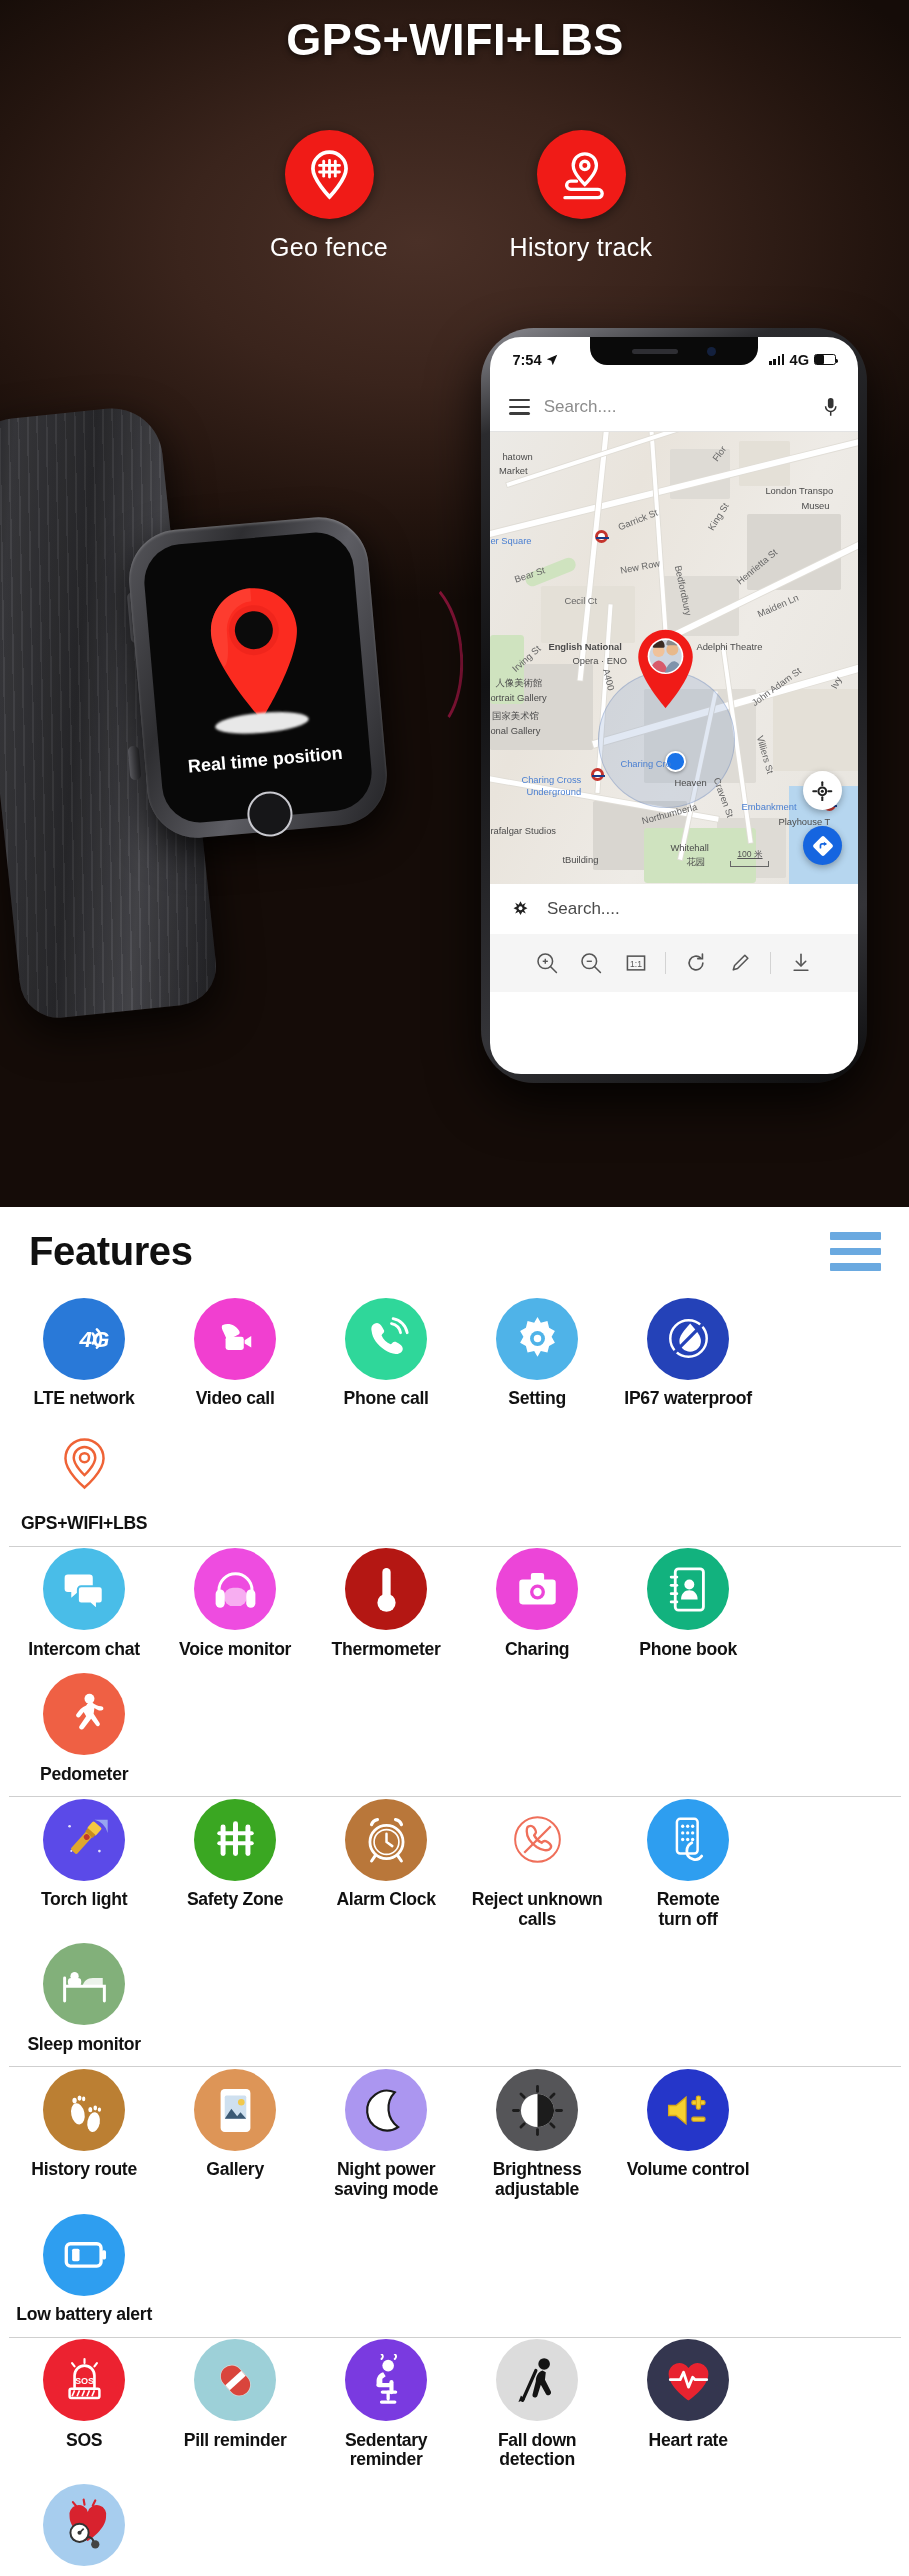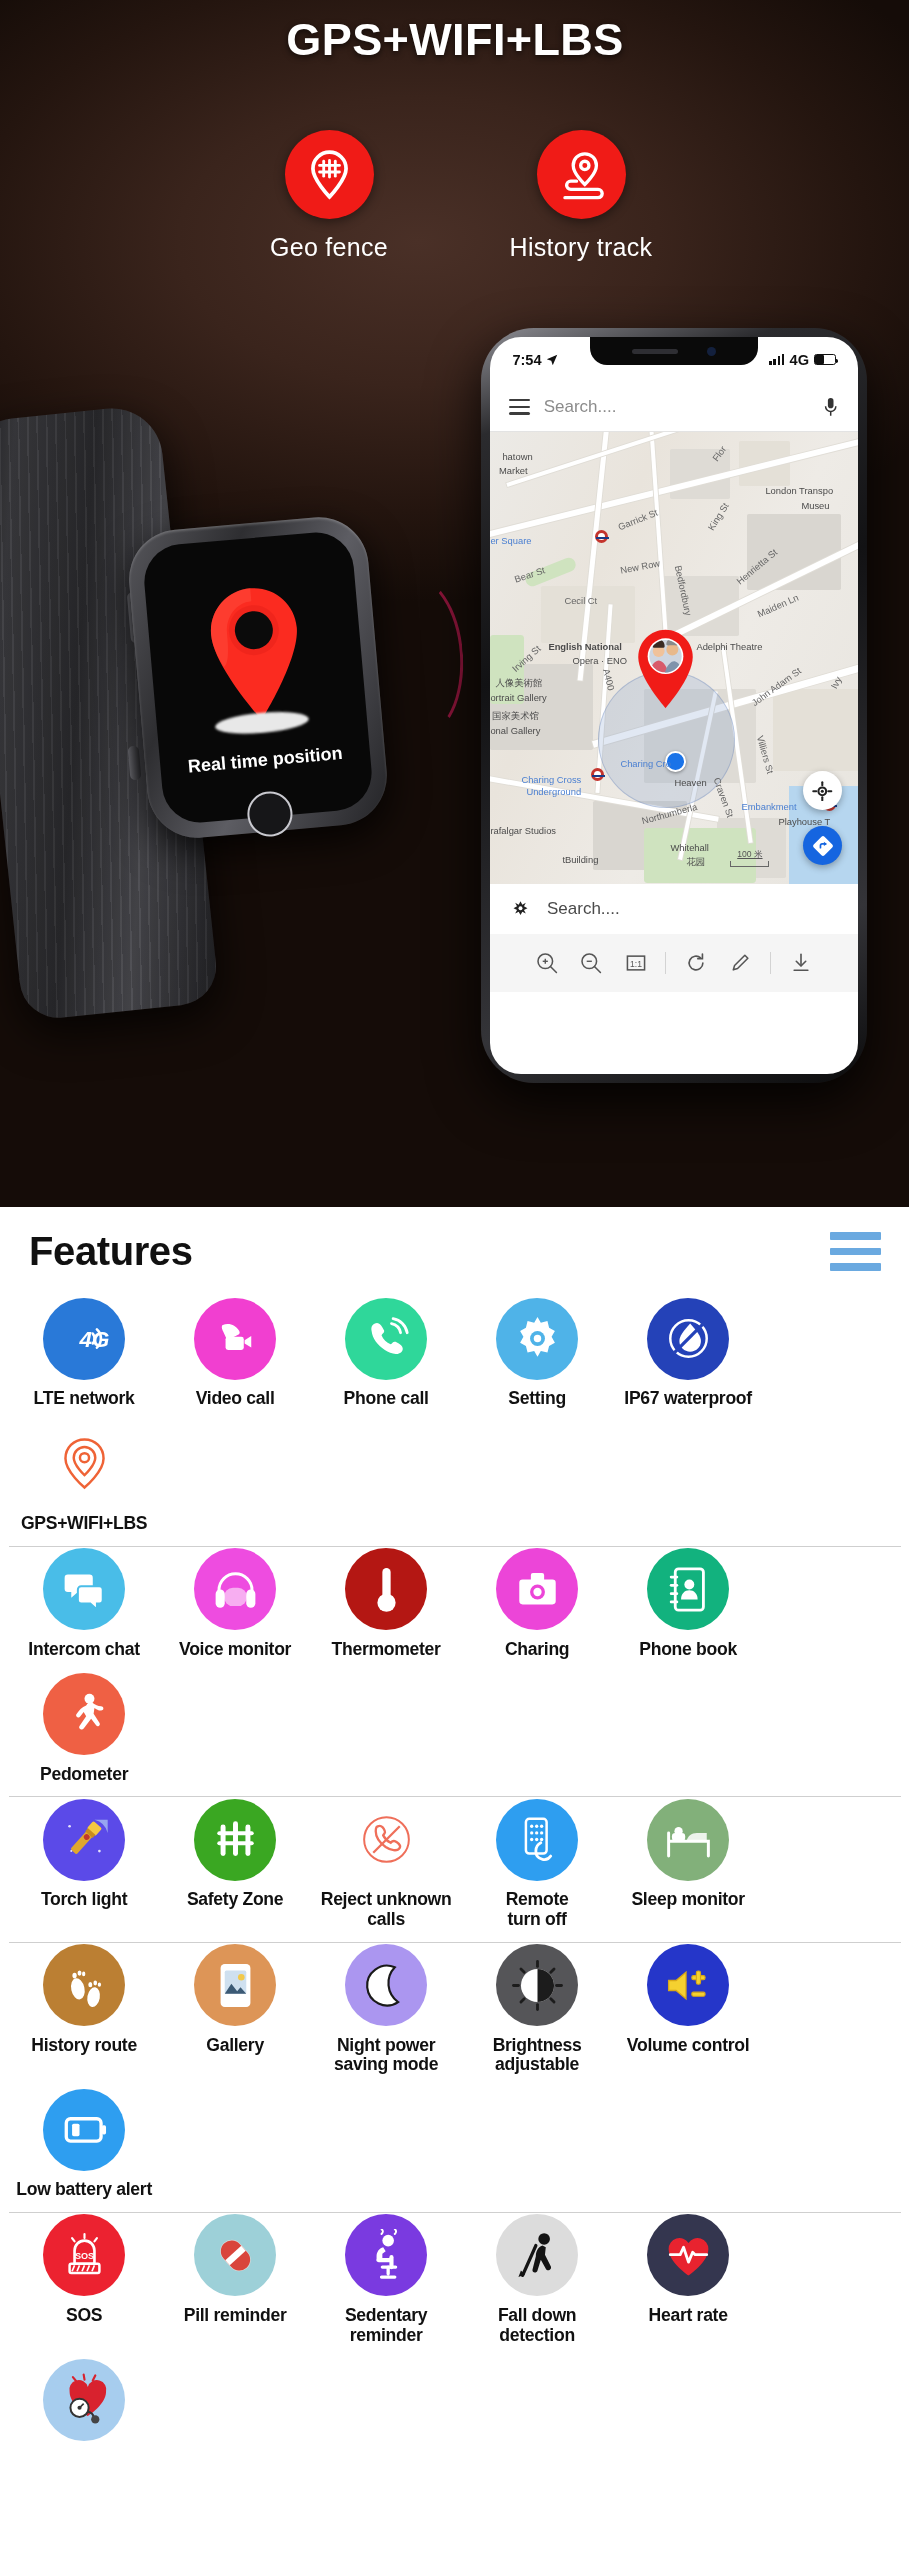--- a/index.html
+++ b/index.html
@@ -603,20 +603,33 @@
               <rect x="29" y="10" width="6" height="42" rx="3"></rect>
               <rect x="44" y="14" width="6" height="38" rx="3"></rect>
               <rect x="10" y="22" width="44" height="5" rx="2.5"></rect>
               <rect x="10" y="34" width="44" height="5" rx="2.5"></rect>
             </g>
           </svg>
         </div>
         <div class="lbl">Safety Zone</div>
       </div>
       <div class="cell">
+        <div class="ic" style="background: rgb(185, 119, 58);">
+          <svg width="53" height="53" viewBox="0 0 64 64">
+            <circle cx="32" cy="35" r="20" fill="none" stroke="#ffffff" stroke-width="3.4"></circle>
+            <circle cx="32" cy="35" r="15" fill="none" stroke="#ffffff" stroke-width="2"></circle>
+            <path d="M32 25v10l7 5" fill="none" stroke="#ffffff" stroke-width="3" stroke-linecap="round"></path>
+            <path d="M14 14a9 9 0 0 1 7-6M50 14a9 9 0 0 0-7-6" fill="none" stroke="#ffffff" stroke-width="4" stroke-linecap="round"></path>
+            <line x1="18" y1="52" x2="14" y2="58" stroke="#ffffff" stroke-width="3.6" stroke-linecap="round"></line>
+            <line x1="46" y1="52" x2="50" y2="58" stroke="#ffffff" stroke-width="3.6" stroke-linecap="round"></line>
+          </svg>
+        </div>
+        <div class="lbl">Alarm Clock</div>
+      </div>
+      <div class="cell">
         <div class="ic" style="background: rgb(255, 255, 255);">
           <svg width="53" height="53" viewBox="0 0 64 64">
             <circle cx="32" cy="32" r="27" fill="none" stroke="#ef6f5a" stroke-width="2.4"></circle>
             <path d="M22 16c4-2 7 3 8 6 1 2-1 3-2 5 2 4 5 7 9 9 1-1 2-3 5-2 3 1 8 5 6 8-3 5-11 3-17-1-7-5-12-11-12-19 0-4 1-6 3-6z" fill="none" stroke="#ef6f5a" stroke-width="2.8"></path>
             <line x1="16" y1="48" x2="48" y2="16" stroke="#ef6f5a" stroke-width="2.8"></line>
           </svg>
         </div>
         <div class="lbl">Reject unknown calls</div>
       </div>
       <div class="cell">

